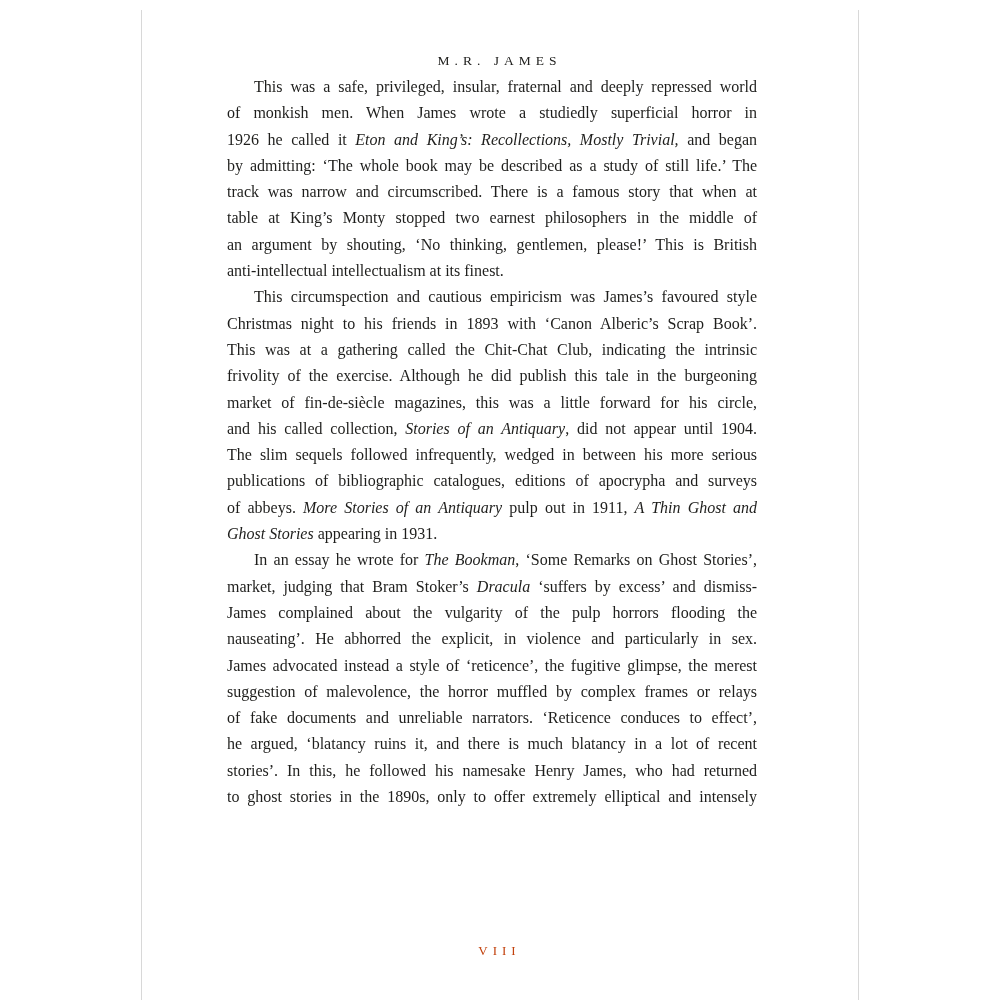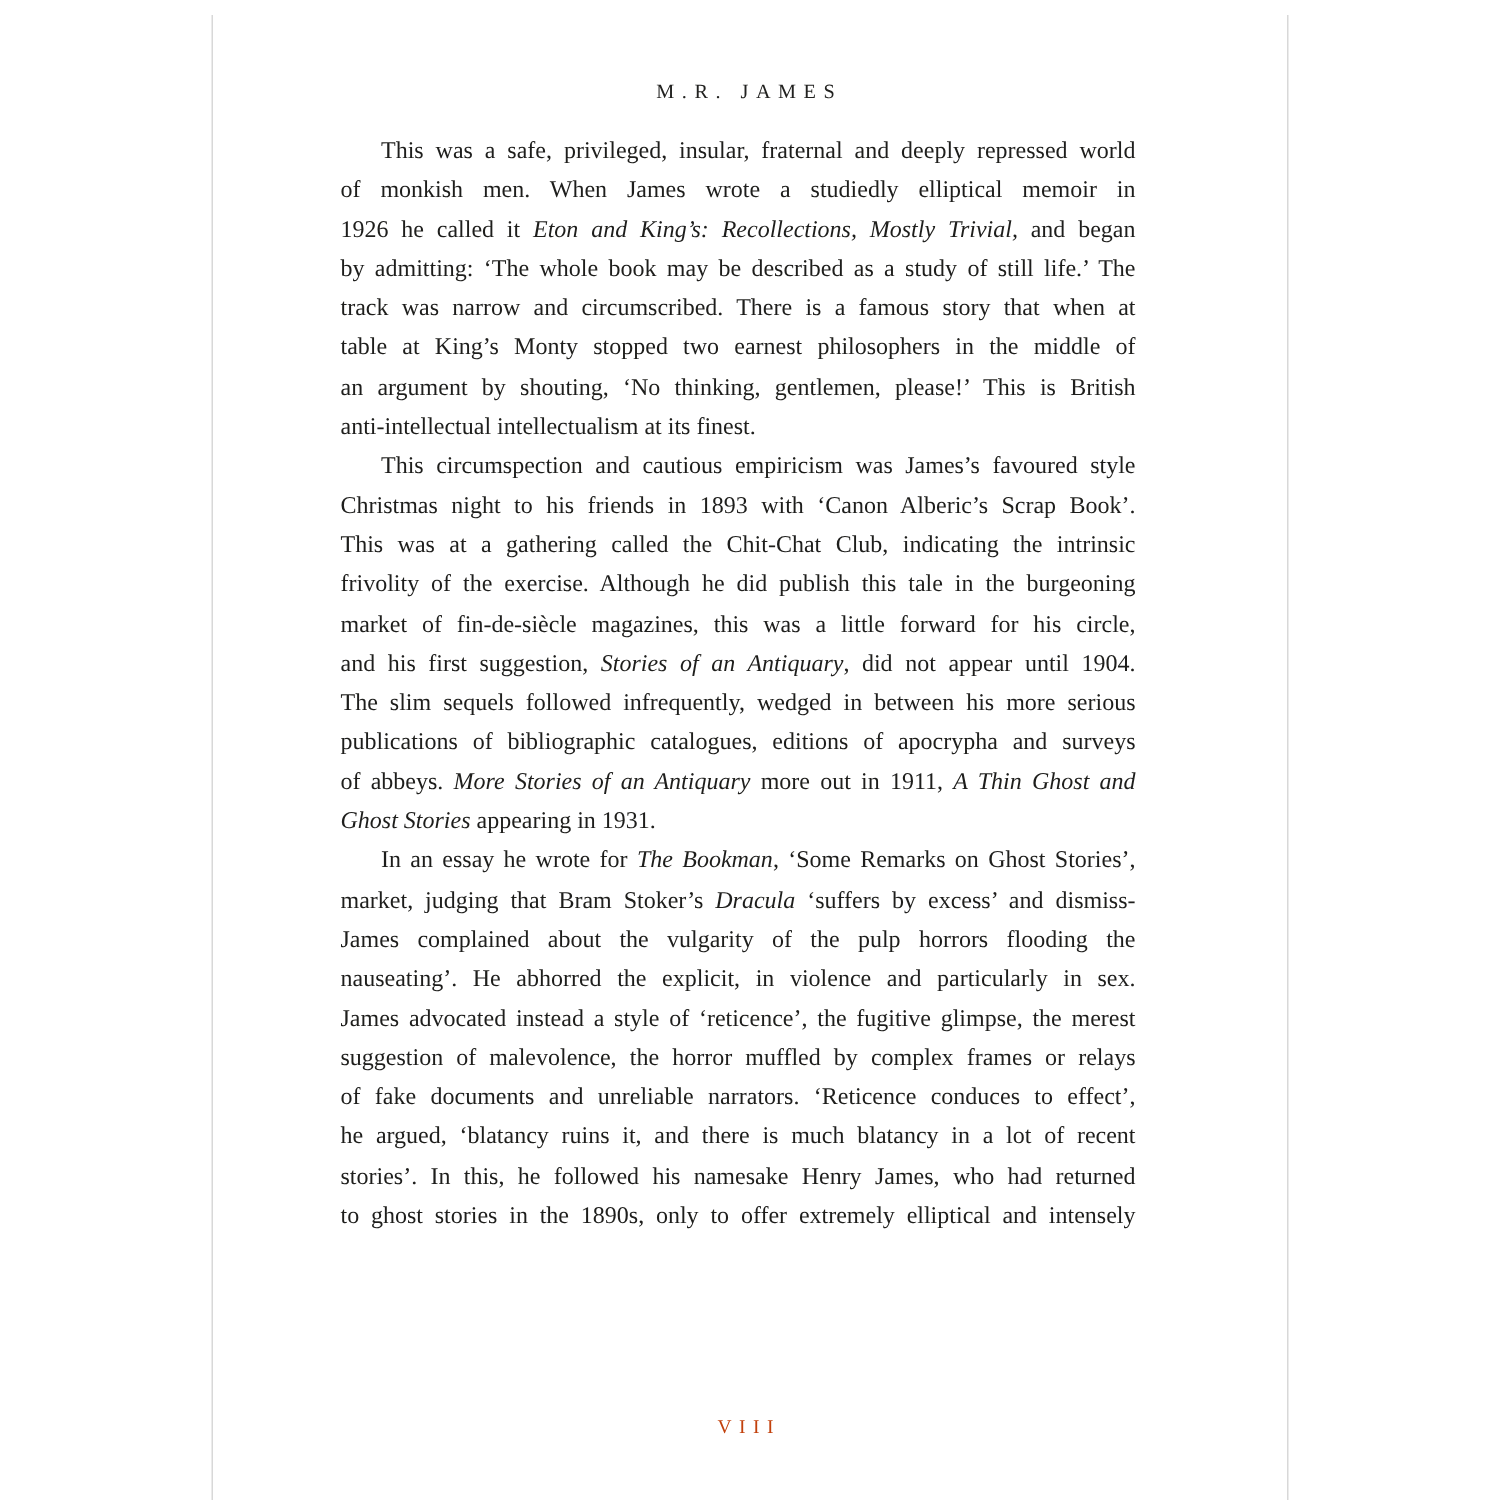--- a/index.html
+++ b/index.html
@@ -28,21 +28,21 @@
     left: 141px;
     width: 717px;
     text-align: center;
     font-size: 13.5px;
     letter-spacing: 5px;
     color: #222220;
   }
   .body-text {
     position: absolute;
     left: 227px;
-    top: 78px;
+    top: 64px;
     width: 530px;
     font-size: 16px;
     line-height: 26.3px;
   }
   .line {
     text-align: justify;
     text-align-last: justify;
     -moz-text-align-last: justify;
     white-space: nowrap;
   }
@@ -62,36 +62,36 @@
 </style>
 </head>
 <body>
 
 <div class="canvas">
   <div class="edge edge-left"></div>
   <div class="edge edge-right"></div>
   <header class="running-header">M.R. JAMES</header>
   <main class="body-text" id="body-text">
       <div class="line indent"><span>This was a safe, privileged, insular, fraternal and deeply repressed world</span></div>
-      <div class="line"><span>of monkish men. When James wrote a studiedly elliptical memoir in</span></div>
+      <div class="line"><span>of monkish men. When James wrote a studiedly superficial horror in</span></div>
       <div class="line"><span>1926 he called it </span><em>Eton and King’s: Recollections, Mostly Trivial,</em><span> and began</span></div>
       <div class="line"><span>by admitting: ‘The whole book may be described as a study of still life.’ The</span></div>
       <div class="line"><span>track was narrow and circumscribed. There is a famous story that when at</span></div>
       <div class="line"><span>table at King’s Monty stopped two earnest philosophers in the middle of</span></div>
       <div class="line"><span>an argument by shouting, ‘No thinking, gentlemen, please!’ This is British</span></div>
       <div class="line no-just"><span>anti-intellectual intellectualism at its finest.</span></div>
       <div class="line indent"><span>This circumspection and cautious empiricism was James’s favoured style</span></div>
       <div class="line"><span>Christmas night to his friends in 1893 with ‘Canon Alberic’s Scrap Book’.</span></div>
       <div class="line"><span>This was at a gathering called the Chit-Chat Club, indicating the intrinsic</span></div>
       <div class="line"><span>frivolity of the exercise. Although he did publish this tale in the burgeoning</span></div>
       <div class="line"><span>market of fin-de-siècle magazines, this was a little forward for his circle,</span></div>
-      <div class="line"><span>and his first suggestion, </span><em>Stories of an Antiquary</em><span>, did not appear until 1904.</span></div>
+      <div class="line"><span>and his called collection, </span><em>Stories of an Antiquary</em><span>, did not appear until 1904.</span></div>
       <div class="line"><span>The slim sequels followed infrequently, wedged in between his more serious</span></div>
       <div class="line"><span>publications of bibliographic catalogues, editions of apocrypha and surveys</span></div>
-      <div class="line"><span>of abbeys. </span><em>More Stories of an Antiquary</em><span> more out in 1911, </span><em>A Thin Ghost and</em></div>
+      <div class="line"><span>of abbeys. </span><em>More Stories of an Antiquary</em><span> pulp out in 1911, </span><em>A Thin Ghost and</em></div>
       <div class="line no-just"><em>Ghost Stories</em><span> appearing in 1931.</span></div>
       <div class="line indent"><span>In an essay he wrote for </span><em>The Bookman</em><span>, ‘Some Remarks on Ghost Stories’,</span></div>
       <div class="line"><span>market, judging that Bram Stoker’s </span><em>Dracula</em><span> ‘suffers by excess’ and dismiss-</span></div>
       <div class="line"><span>James complained about the vulgarity of the pulp horrors flooding the</span></div>
       <div class="line"><span>nauseating’. He abhorred the explicit, in violence and particularly in sex.</span></div>
       <div class="line"><span>James advocated instead a style of ‘reticence’, the fugitive glimpse, the merest</span></div>
       <div class="line"><span>suggestion of malevolence, the horror muffled by complex frames or relays</span></div>
       <div class="line"><span>of fake documents and unreliable narrators. ‘Reticence conduces to effect’,</span></div>
       <div class="line"><span>he argued, ‘blatancy ruins it, and there is much blatancy in a lot of recent</span></div>
       <div class="line"><span>stories’. In this, he followed his namesake Henry James, who had returned</span></div>

